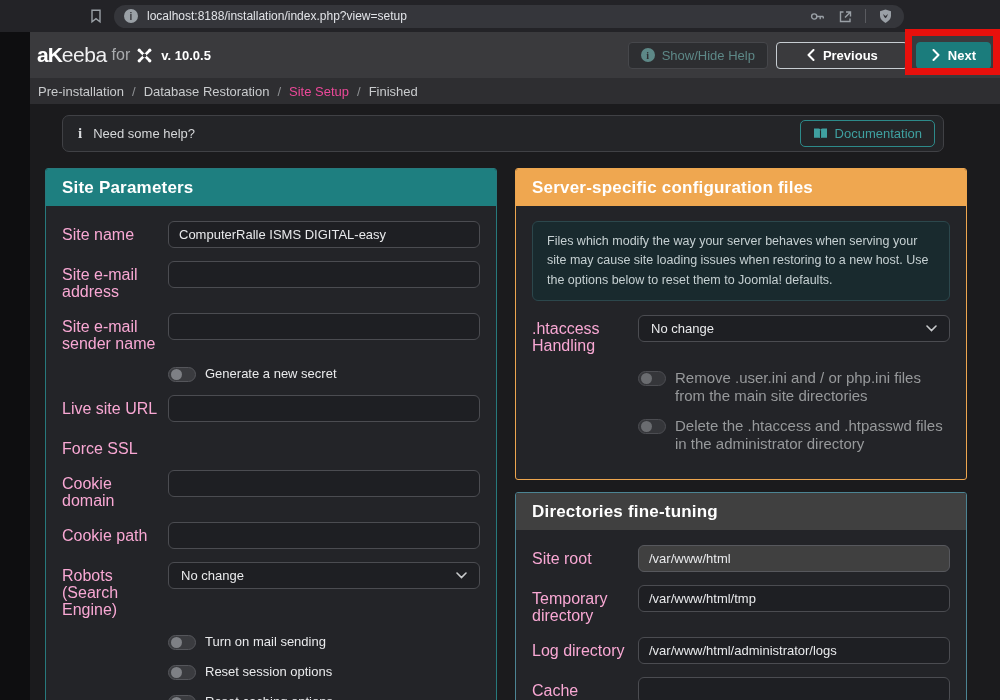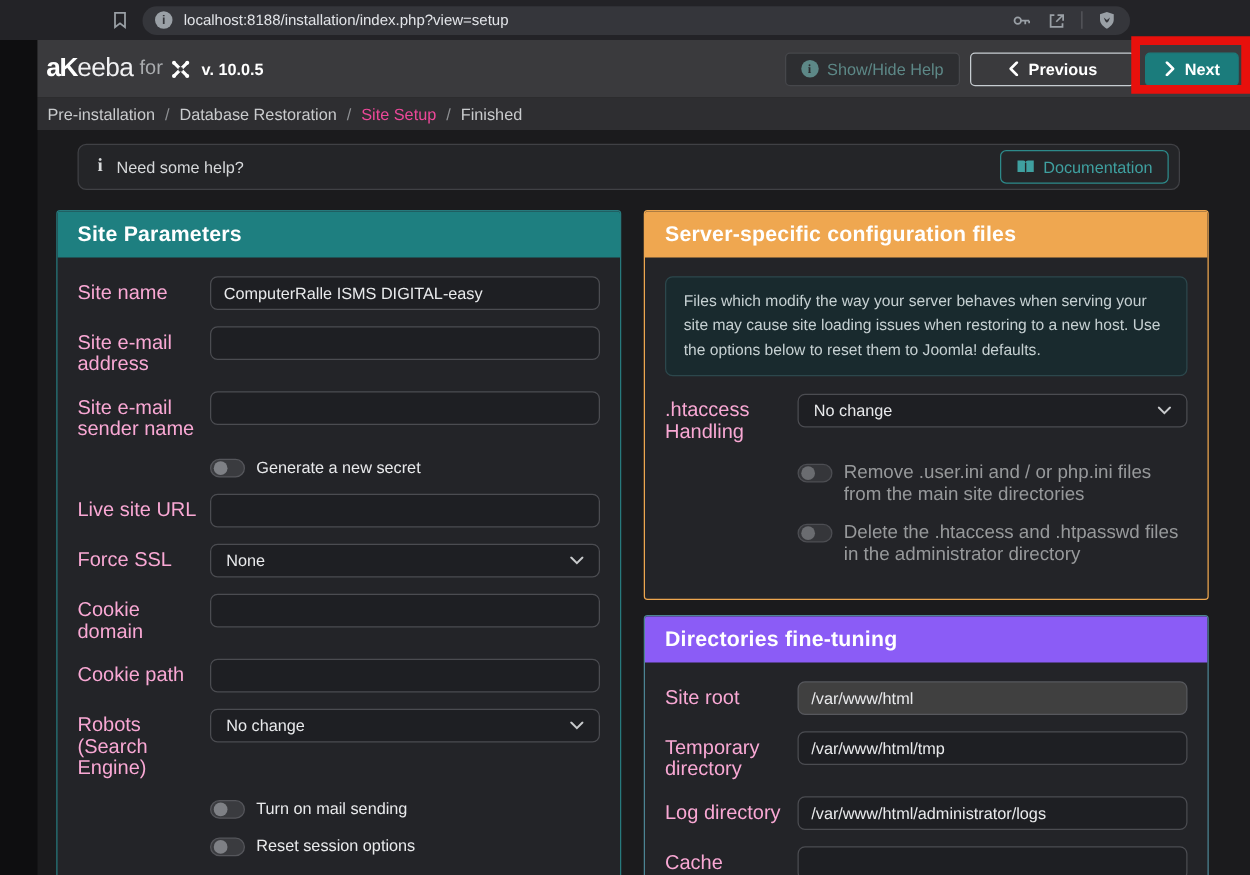--- a/index.html
+++ b/index.html
@@ -64,21 +64,21 @@
             column-gap:18px; align-items:start; }
   .rcol { display:flex; flex-direction:column; gap:12px; }
   .panel { background:#232428; border:1px solid; border-radius:3px; overflow:hidden; }
   .panel-teal   { border-color:#27797c; }
   .panel-orange { border-color:#eda64f; }
   .panel-steel  { border-color:#4c8493; }
   .panel-head { height:37px; display:flex; align-items:center; padding:0 16px;
                 font-size:17px; font-weight:700; color:#fff; letter-spacing:0.2px; }
   .panel-teal   > .panel-head { background:#1e7f80; }
   .panel-orange > .panel-head { background:#efa750; }
-  .panel-steel  > .panel-head { background:#8b5cf6; }
+  .panel-steel  > .panel-head { background:#404040; }
   .panel-body { padding:15px 16px 14px 16px; }
 
   .f-row { display:flex; align-items:flex-start; margin-bottom:13px; }
   .f-row:last-child { margin-bottom:0; }
   .lbl { width:96px; margin-right:10px; flex:none; font-size:16px; line-height:17px;
          color:#f9a8d4; padding-top:5px; }
   .ctl { flex:1; min-width:0; }
   input.txt { width:100%; height:27px; background:#1e1f23; border:1px solid #4b4c51;
               border-radius:6px; color:#e9eaec; font:13px "Liberation Sans",sans-serif;
               padding:0 10px; outline:none; }
@@ -213,28 +213,20 @@
           <div class="t-row">
             <span class="toggle"></span>
             <span>Generate a new secret</span>
           </div>
           <div class="f-row">
             <span class="lbl">Live site URL</span>
             <span class="ctl"><input class="txt" type="text" value="" style=""></span>
           </div>
           <div class="f-row">
             <span class="lbl">Force SSL</span>
-            <span class="ctl">
-              <span class="sel">
-                <span>None</span>
-                <svg class="sel-chev" viewBox="0 0 11 7">
-                  <path d="M1 1 L5.5 5.5 L10 1" fill="none" stroke="#c8cacc" stroke-width="1.6" stroke-linecap="round"></path>
-                </svg>
-              </span>
-            </span>
           </div>
           <div class="f-row">
             <span class="lbl">Cookie domain</span>
             <span class="ctl"><input class="txt" type="text" value="" style=""></span>
           </div>
           <div class="f-row">
             <span class="lbl">Cookie path</span>
             <span class="ctl"><input class="txt" type="text" value="" style=""></span>
           </div>
           <div class="f-row">

